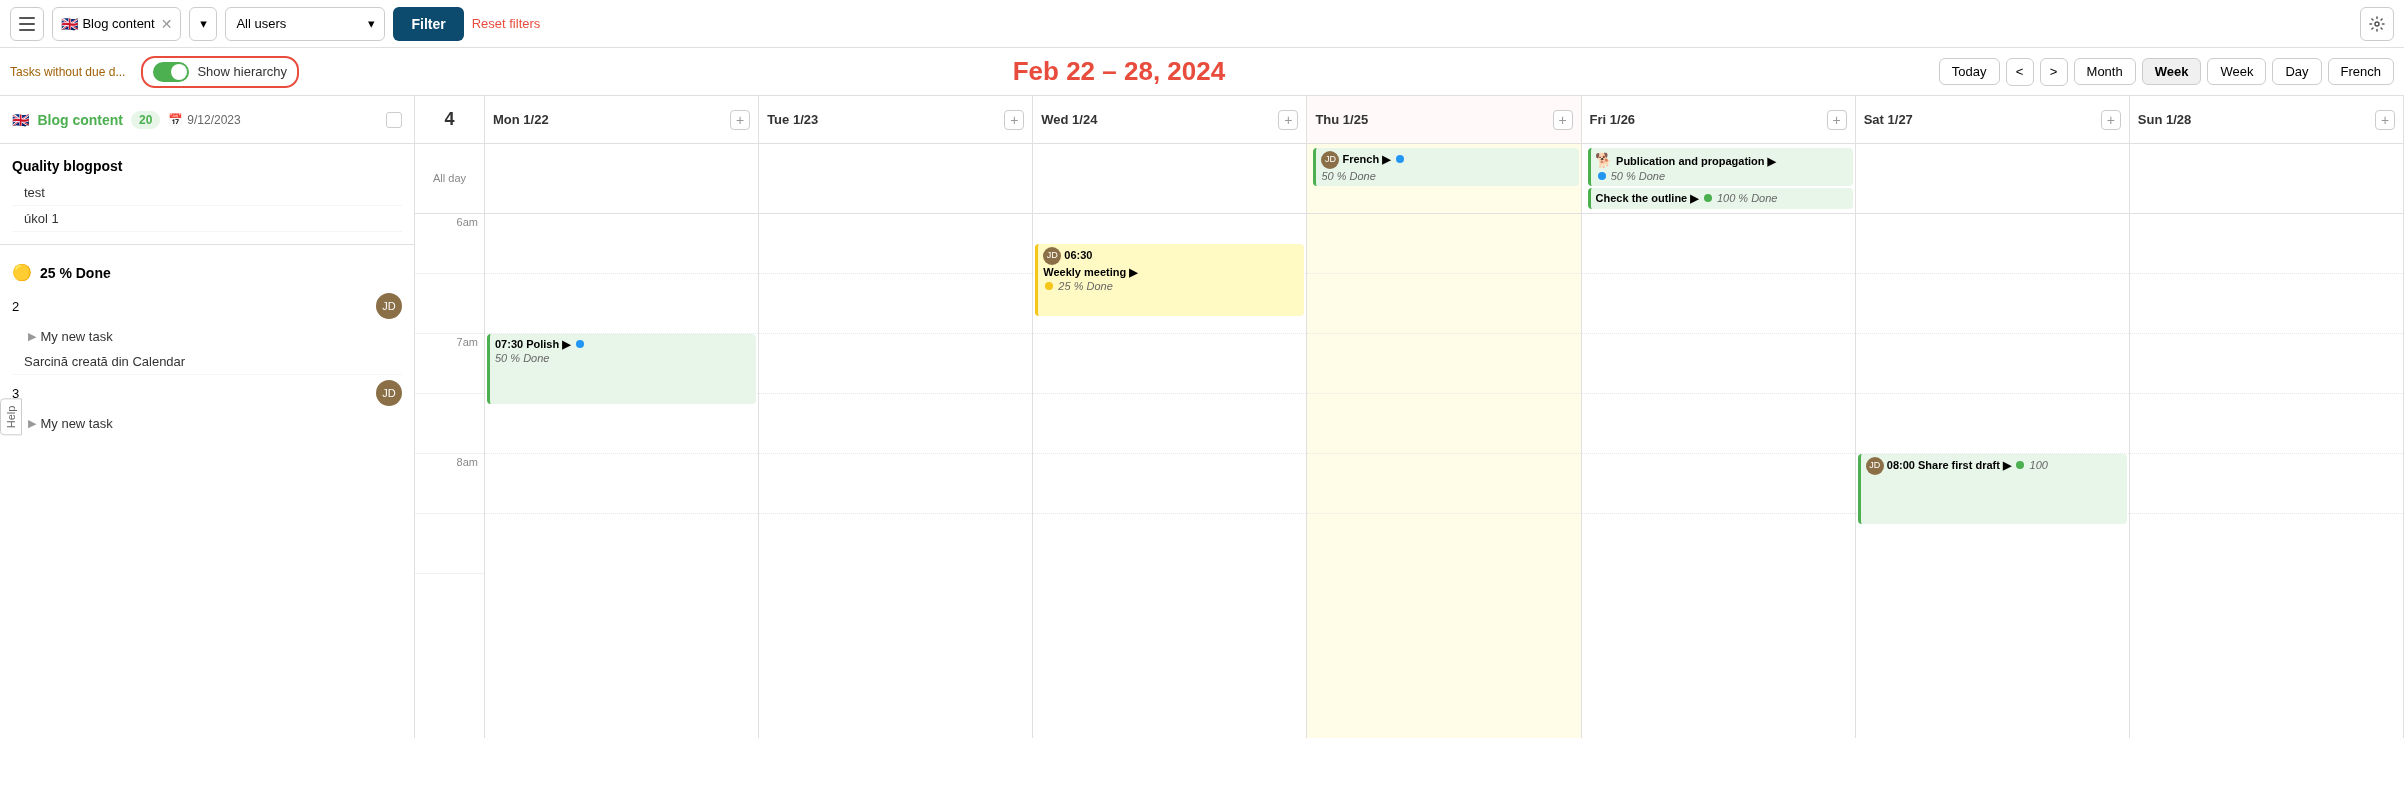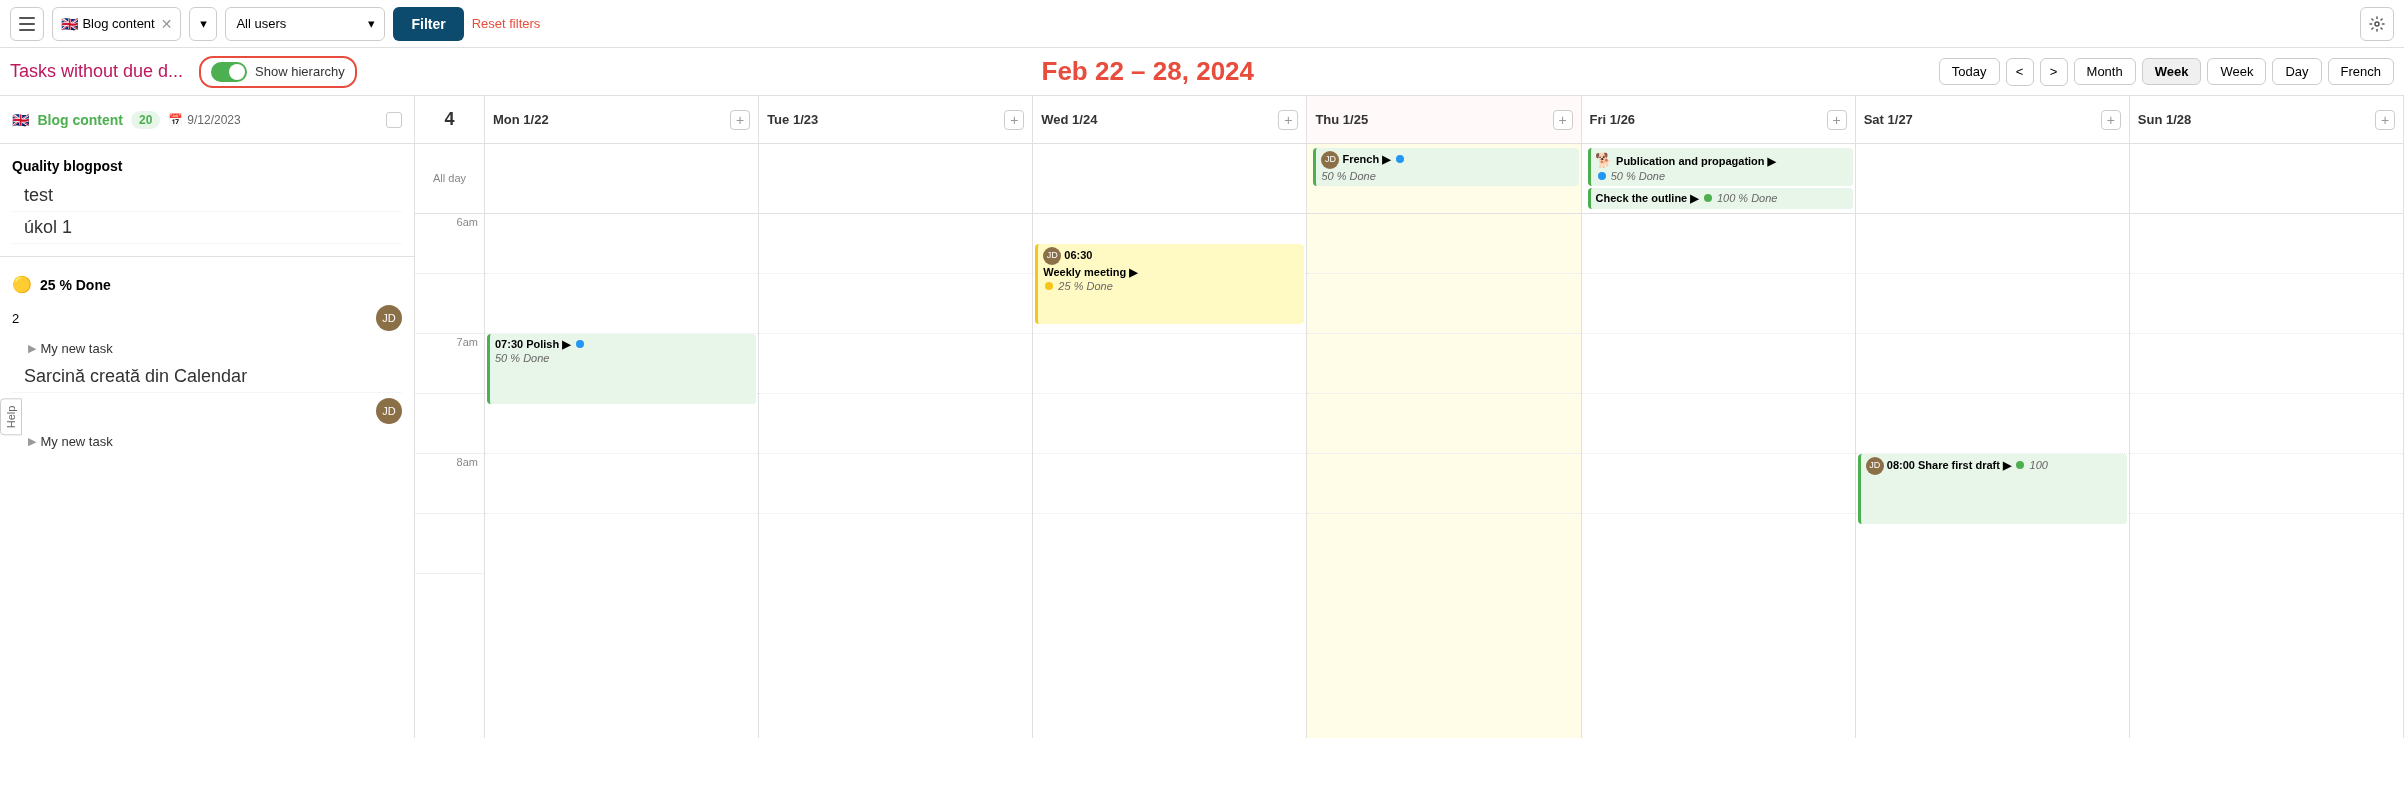--- a/index.html
+++ b/index.html
@@ -43,21 +43,21 @@
     .toolbar-spacer { flex: 1; }
     .gear-btn {
       width: 34px; height: 34px; border: 1px solid #ccc; border-radius: 6px; background: #fff;
       display: flex; align-items: center; justify-content: center; cursor: pointer;
     }
 
     
     .sub-toolbar {
       display: flex; align-items: center; padding: 6px 10px; border-bottom: 1px solid #e0e0e0; height: 48px; gap: 16px;
     }
-    .tasks-without-label { font-size: 18px; color: #be185d; white-space: nowrap; }
+    .tasks-without-label { font-size: 12px; color: #a16207; white-space: nowrap; }
     .toggle-container {
       display: flex; align-items: center; gap: 8px; padding: 4px 10px;
       border: 2px solid #e74c3c; border-radius: 14px;
     }
     .toggle-switch {
       width: 36px; height: 20px; background: #4caf50; border-radius: 10px;
       position: relative; cursor: pointer; flex-shrink: 0;
     }
     .toggle-switch::after {
       content: ''; position: absolute; width: 16px; height: 16px; background: #fff;
@@ -95,21 +95,21 @@
     .task-count-badge {
       background: #e8f5e9; color: #4caf50; border-radius: 10px; padding: 2px 8px; font-size: 12px; font-weight: 600;
     }
     .project-date { font-size: 12px; color: #666; display: flex; align-items: center; gap: 4px; }
     .project-spacer { flex: 1; }
     .project-checkbox { width: 16px; height: 16px; border: 1px solid #ccc; border-radius: 3px; }
 
     .task-group { padding: 8px 12px; }
     .task-group-header { display: flex; align-items: center; gap: 8px; padding: 6px 0; cursor: pointer; }
     .task-group-title { font-size: 14px; font-weight: 700; }
-    .task-item { padding: 5px 0 5px 12px; color: #333; font-size: 18px; border-bottom: 1px solid #f5f5f5; }
+    .task-item { padding: 5px 0 5px 12px; color: #333; font-size: 13px; border-bottom: 1px solid #f5f5f5; }
     .task-item-with-avatar { display: flex; align-items: center; justify-content: space-between; padding: 5px 0 5px 0; }
     .task-child { padding: 5px 0 5px 16px; display: flex; align-items: center; gap: 4px; color: #333; font-size: 13px; }
     .child-arrow { color: #999; font-size: 11px; }
     .avatar-placeholder { width: 26px; height: 26px; border-radius: 50%; background: #8b6f47; display: flex; align-items: center; justify-content: center; font-size: 11px; color: #fff; flex-shrink: 0; }
     .section-divider { border: none; border-top: 1px solid #e0e0e0; margin: 4px 0; }
     .yellow-dot { color: #f5a623; font-size: 16px; }
 
     
     .calendar-area { flex: 1; overflow: hidden; display: flex; flex-direction: column; }
 
@@ -376,21 +376,21 @@
           <div class="time-cell"></div>
           <div class="time-cell"></div>
           <div class="time-cell"></div>
           <div class="time-cell"></div>
           <div class="time-cell"></div>
         </div>
 
         <div class="day-col">
           <div class="time-cell">
 
-            <div class="event-block yellow-light" style="position:absolute;top:30px;left:2px;right:2px;height:80px;">
+            <div class="event-block yellow-light" style="position:absolute;top:30px;left:2px;right:2px;height:72px;">
               <span class="person-avatar">JD</span>
               <span class="event-time"> 06:30</span>
               <br>
               <span class="event-title">Weekly meeting ▶</span>
               <br>
               <span class="dot-yellow"></span>
               <span class="event-status">25 % Done</span>
             </div>
           </div>
           <div class="time-cell"></div>

